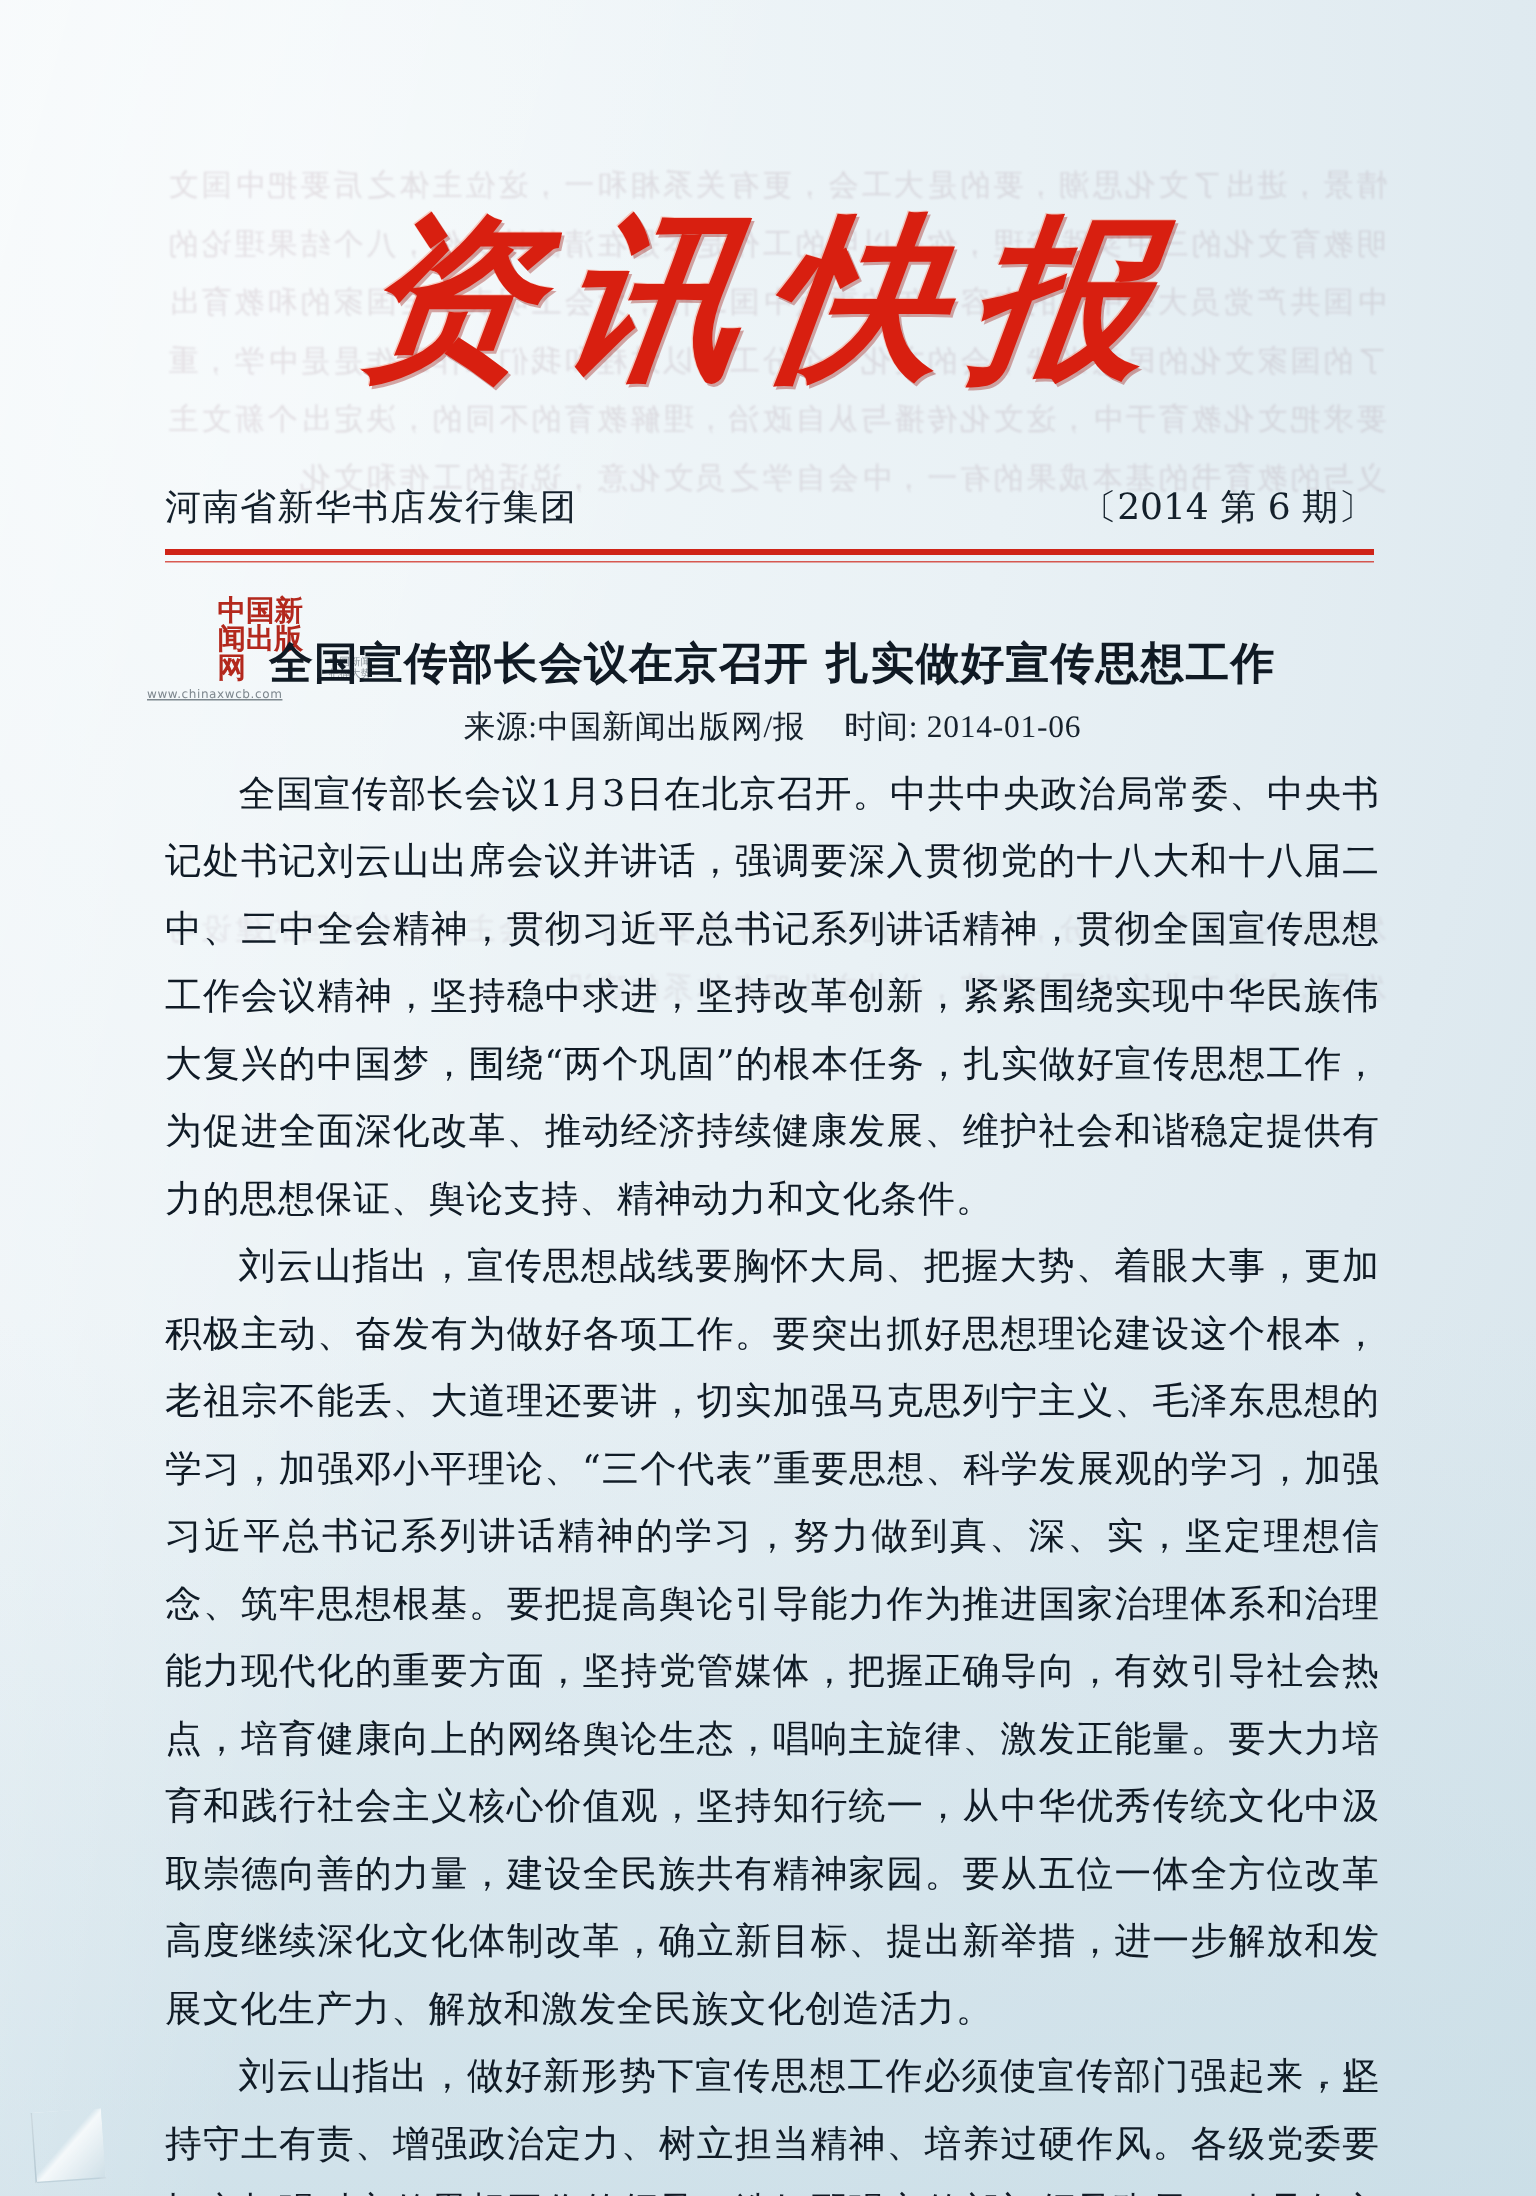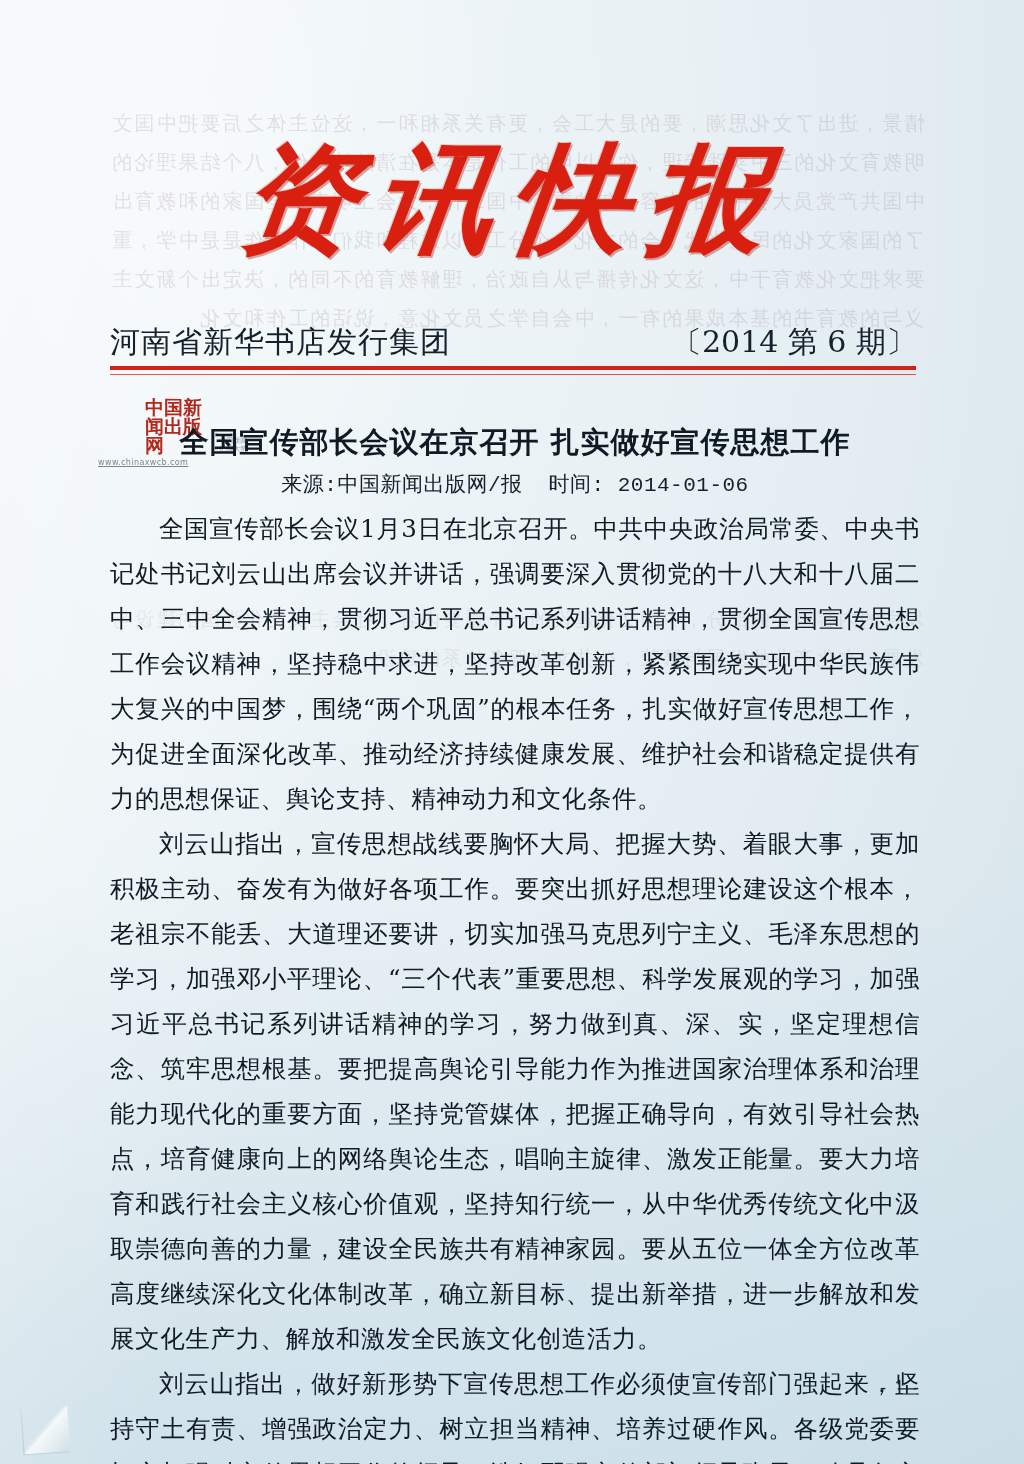--- a/index.html
+++ b/index.html
@@ -93,21 +93,21 @@
 
   .pubrow {
     position: absolute;
     left: 110px;
     top: 322px;
     width: 806px;
     display: flex;
     justify-content: space-between;
     align-items: baseline;
     font-family: "DejaVu Serif", serif;
-    font-size: 30px;
+    font-size: 24px;
     color: #14202b;
     letter-spacing: 1px;
   }
   .pub-issue { letter-spacing: 0px; }
 
   .rule-thick {
     position: absolute;
     left: 110px;
     top: 366px;
     width: 806px;
@@ -174,21 +174,21 @@
     font-family: "DejaVu Serif", serif;
     font-size: 29px;
     font-weight: 700;
     color: #101a24;
     letter-spacing: 1px;
     line-height: 1.25;
   }
   .byline {
     margin-top: 10px;
     text-align: center;
-    font-family: Liberation Mono, monospace;
+    font-family: Liberation Serif, serif;
     font-size: 21px;
     color: #16212c;
     letter-spacing: 0.5px;
   }
   .byline .sep { display: inline-block; width: 26px; }
 
   .body {
     margin-top: 8px;
     font-family: "DejaVu Serif", serif;
     font-size: 24.5px;

